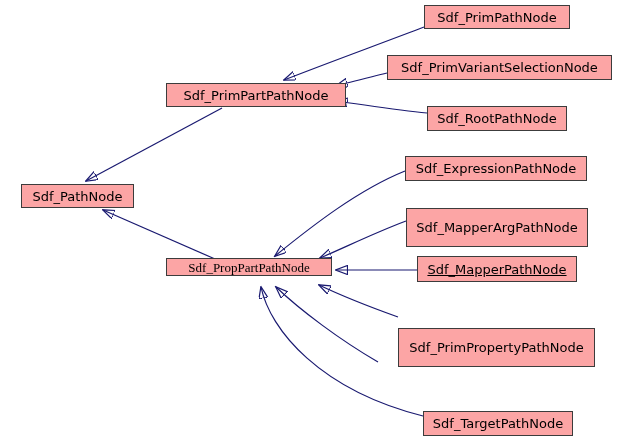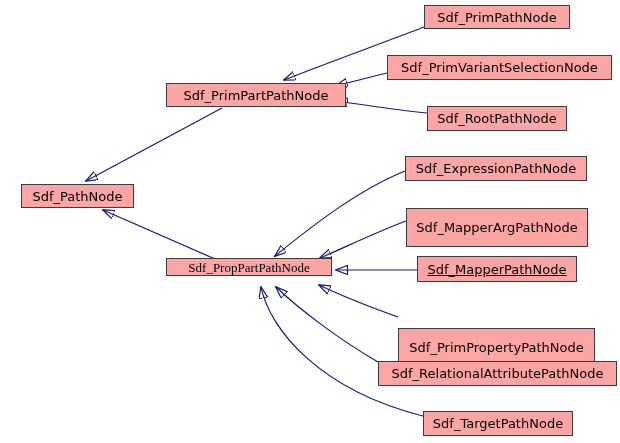--- a/index.html
+++ b/index.html
@@ -67,16 +67,15 @@
   <div class="node n-pathnode">Sdf_PathNode</div>
   <div class="node n-primpart">Sdf_PrimPartPathNode</div>
   <div class="node n-proppart">Sdf_PropPartPathNode</div>
   <div class="node n-primpath">Sdf_PrimPathNode</div>
   <div class="node n-primvariant">Sdf_PrimVariantSelectionNode</div>
   <div class="node n-rootpath">Sdf_RootPathNode</div>
   <div class="node n-expression">Sdf_ExpressionPathNode</div>
   <div class="node n-mapperarg">Sdf_MapperArgPathNode</div>
   <div class="node n-mapper">Sdf_MapperPathNode</div>
   <div class="node n-primproperty">Sdf_PrimPropertyPathNode</div>
-  <div class="node n-relattr">Sdf_RelationalAttributePathNode</div>
   <div class="node n-target">Sdf_TargetPathNode</div>
 
 </div>
 
 </body></html>

